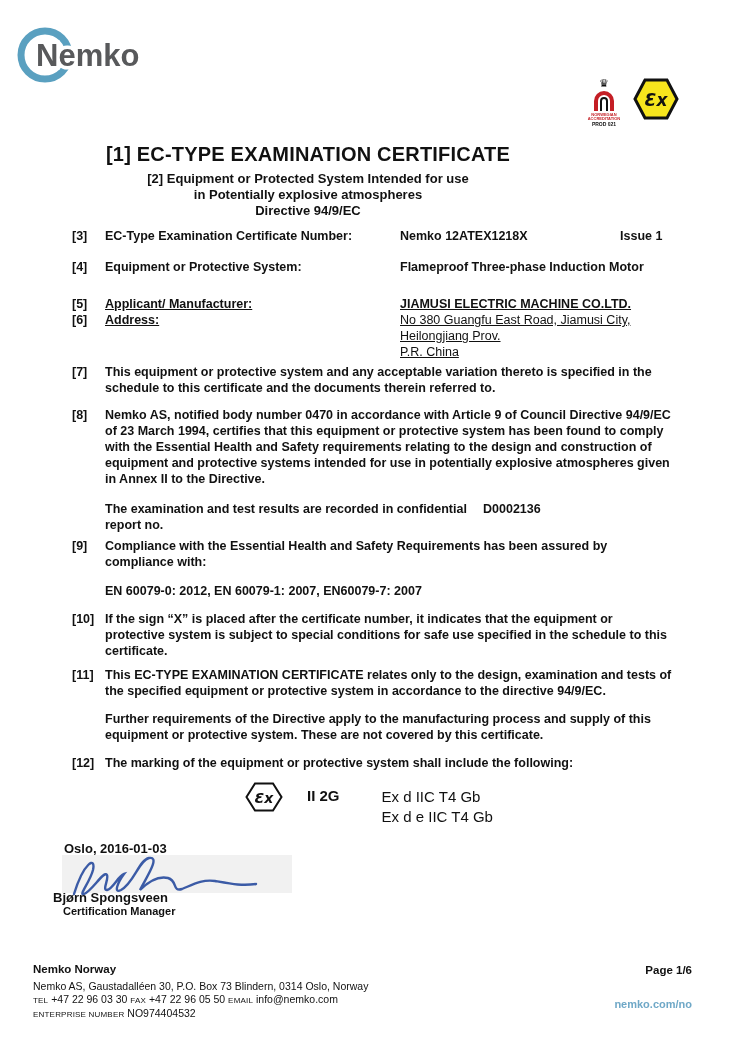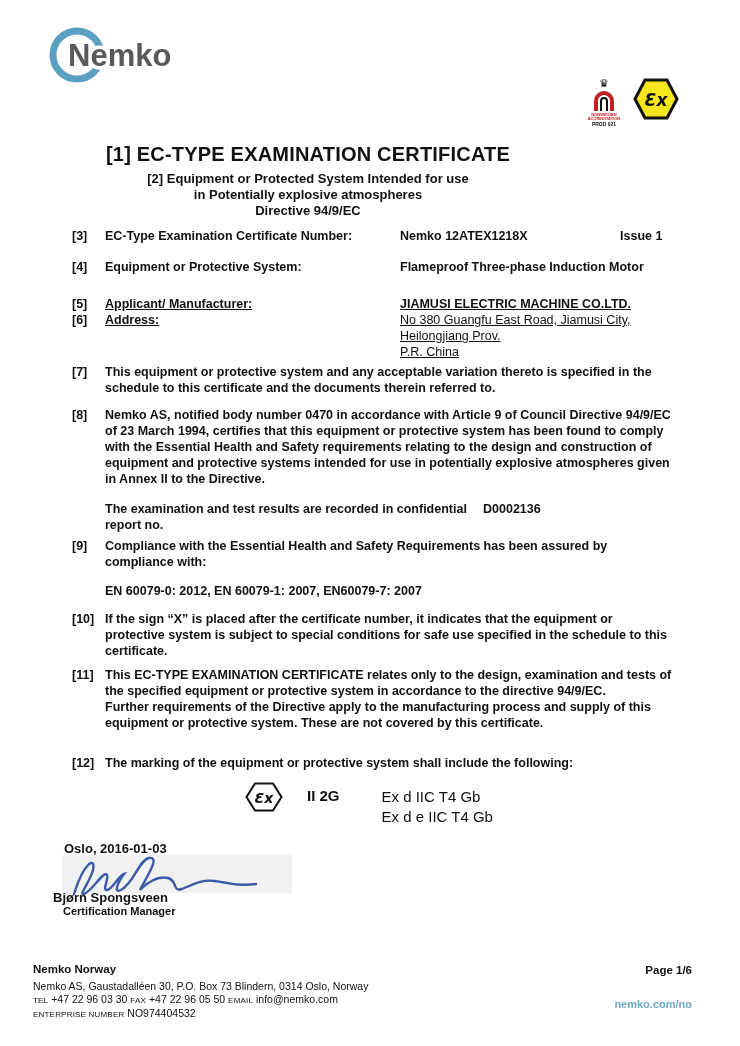--- a/index.html
+++ b/index.html
@@ -3,21 +3,21 @@
 <meta charset="utf-8">
 <style>
   * { margin:0; padding:0; box-sizing:border-box; }
   html,body { background:#888; }
   .page {
     position:relative; width:740px; height:1046px; margin:0 auto;
     background:#ffffff; overflow:hidden;
     font-family:"Liberation Sans", sans-serif; color:#111;
   }
   
-  .logo { position:absolute; left:46px; top:24px;text-decoration:underline; }
+  .logo { position:absolute; left:14px; top:24px;text-decoration:underline; }
   .marks { position:absolute; left:585px; top:78px; display:flex; align-items:flex-start; gap:10px; }
   .accr { width:38px; text-align:center; line-height:1; }
   .accr .crown { font-size:11px; color:#111; display:block; }
   .accr .arch { display:block; margin:0 auto; }
   .accr .t1 { font-size:4px; color:#c41e25; font-weight:bold; display:block; letter-spacing:0; }
   .accr .t2 { font-size:5px; color:#111; font-weight:bold; display:block; margin-top:1px; }
   
   .title-block { position:absolute; left:0; top:143px; width:616px; text-align:center; }
   .title { font-size:20px; font-weight:bold; letter-spacing:0.2px; }
   .subtitle { font-size:13px; font-weight:bold; line-height:16px; margin-top:5px; }
@@ -28,21 +28,21 @@
   .lbl { display:inline-block; width:295px; vertical-align:top; }
   .val { display:inline-block; vertical-align:top; }
   .issue { position:absolute; left:515px; top:0; }
   .cols { display:flex;text-decoration:underline; }
   .collbl { width:295px; flex:none; }
   .colval { flex:1; }
   .normal { font-weight:normal; }
   .subrow { position:relative; margin-top:14px; }
   .report-no { position:absolute; left:378px; top:0; }
   .en-line { margin-top:13px; }
-  .para2 { margin-top:0; }
+  .para2 { margin-top:12px; }
   
   .marking { position:absolute; left:245px; top:780px; display:flex; align-items:flex-start; }
   .mark-hex { margin-top:2px; }
   .mark-group { font-size:15px; font-weight:bold; margin-left:24px; margin-top:7px; }
   .mark-codes { font-size:15px; font-weight:normal; margin-left:42px; margin-top:7px; line-height:20px; }
   
   .date { position:absolute; left:64px; top:841px; font-size:13px; font-weight:bold; }
   .sig-bg { position:absolute; left:62px; top:855px; width:230px; height:38px; background:#f1f1f1; }
   .sig-svg { position:absolute; left:60px; top:848px; }
   .sig-name { position:absolute; left:53px; top:890px; font-size:13px; font-weight:bold; line-height:15px; }

